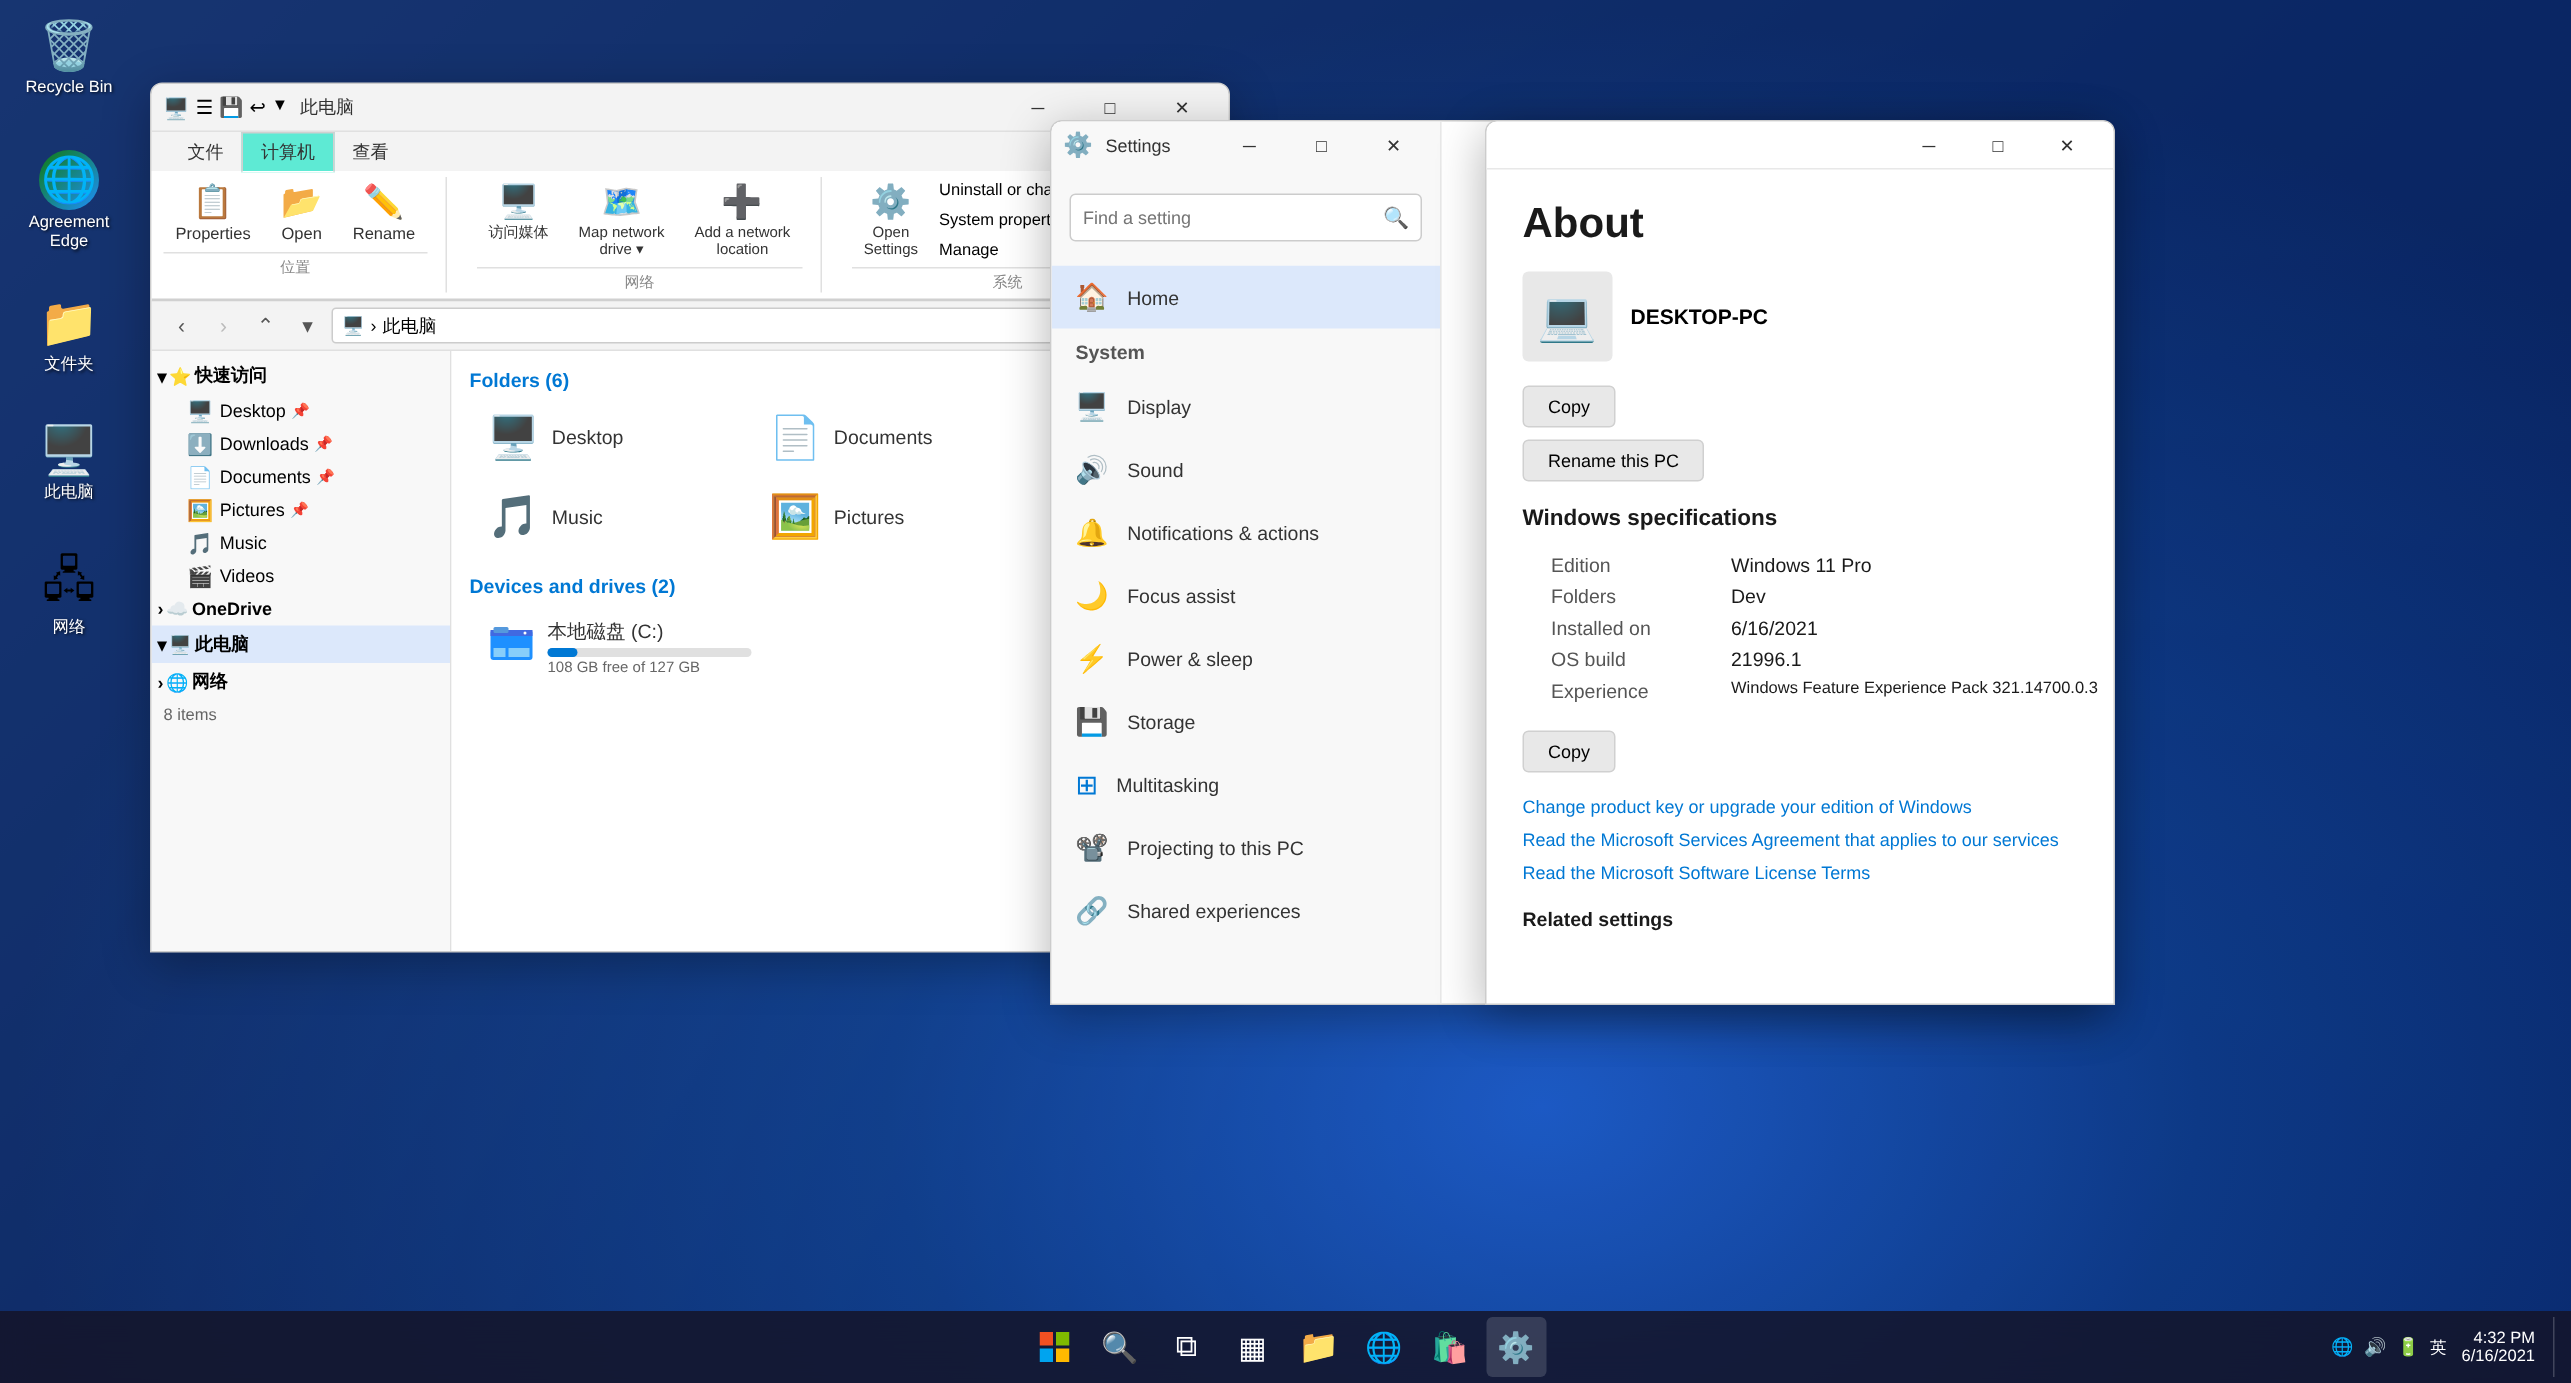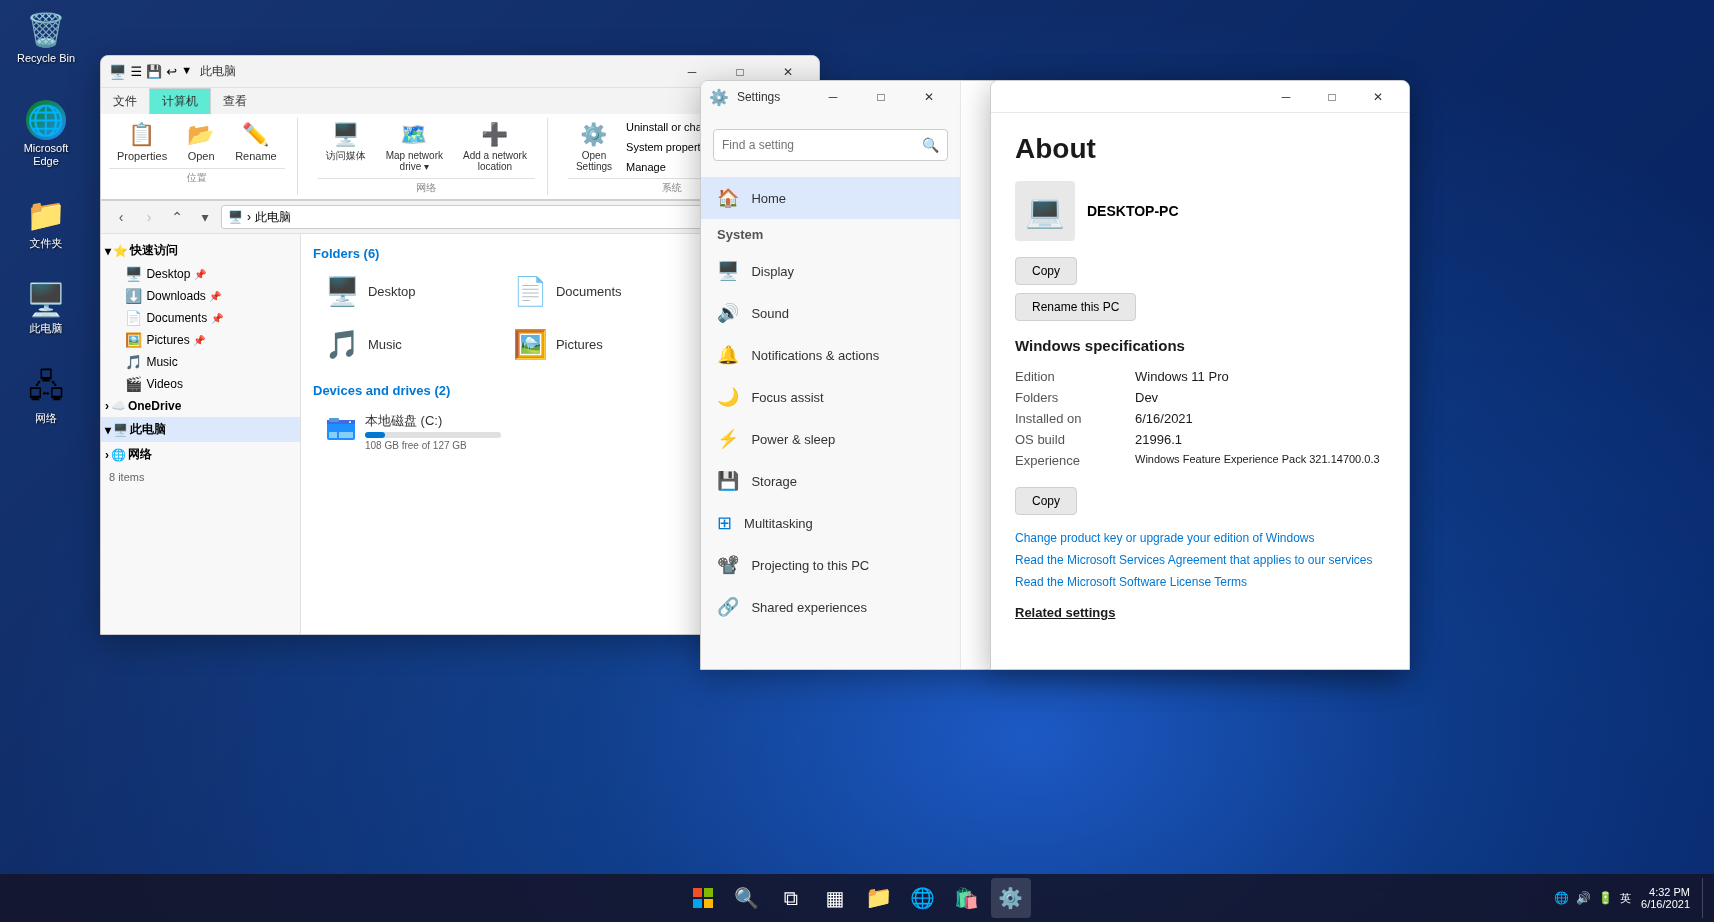--- a/index.html
+++ b/index.html
@@ -148,21 +148,21 @@
     }
 
     
     .ribbon {
       background: #f3f3f3;
       border-bottom: 1px solid #d0d0d0;
     }
     .ribbon-tabs {
       display: flex;
       gap: 0;
-      padding: 0 0;
+      padding: 0 12px;
     }
     .ribbon-tab {
       padding: 4px 12px;
       font-size: 12px;
       cursor: pointer;
       border: none;
       background: transparent;
       color: #333;
     }
     .ribbon-tab.active {
@@ -474,20 +474,21 @@
     }
     .win-specs-title {
       font-size: 15px;
       font-weight: 600;
       color: #1a1a1a;
       margin-bottom: 12px;
     }
     .specs-table {
       width: 100%;
       margin-bottom: 16px;
+      margin-left: 19px;
     }
     .specs-row {
       display: flex;
       padding: 3px 0;
       font-size: 13px;
     }
     .specs-key {
       width: 120px;
       color: #555;
       flex-shrink: 0;
@@ -510,21 +511,20 @@
       font-size: 12px;
       text-decoration: none;
       margin-bottom: 8px;
       cursor: pointer;
     }
     .related-settings-title {
       font-size: 13px;
       font-weight: 600;
       color: #1a1a1a;
       margin-top: 16px;
-      text-decoration: underline;
     }
 
     
     .tray-icons {
       display: flex;
       align-items: center;
       gap: 3px;
       margin-right: 4px;
     }
   </style>
@@ -532,21 +532,21 @@
 <body>
 
 <div style="position:absolute;top:0;left:0;width:1714px;height:922px;">
 
   <div class="desktop-icon" style="top:10px;left:10px;">
     <div class="icon-img">🗑️</div>
     <div class="icon-label">Recycle Bin</div>
   </div>
   <div class="desktop-icon" style="top:100px;left:10px;">
     <div class="icon-img" style="font-size:30px;color:#0f7b0f;background:linear-gradient(135deg,#0f7b0f,#1e90ff);border-radius:50%;width:40px;height:40px;display:flex;align-items:center;justify-content:center;">🌐</div>
-    <div class="icon-label">Microsoft Edge</div>
+    <div class="icon-label">Agreement Edge</div>
   </div>
   <div class="desktop-icon" style="top:195px;left:10px;">
     <div class="icon-img">📁</div>
     <div class="icon-label">文件夹</div>
   </div>
   <div class="desktop-icon" style="top:280px;left:10px;">
     <div class="icon-img">🖥️</div>
     <div class="icon-label">此电脑</div>
   </div>
   <div class="desktop-icon" style="top:370px;left:10px;">

